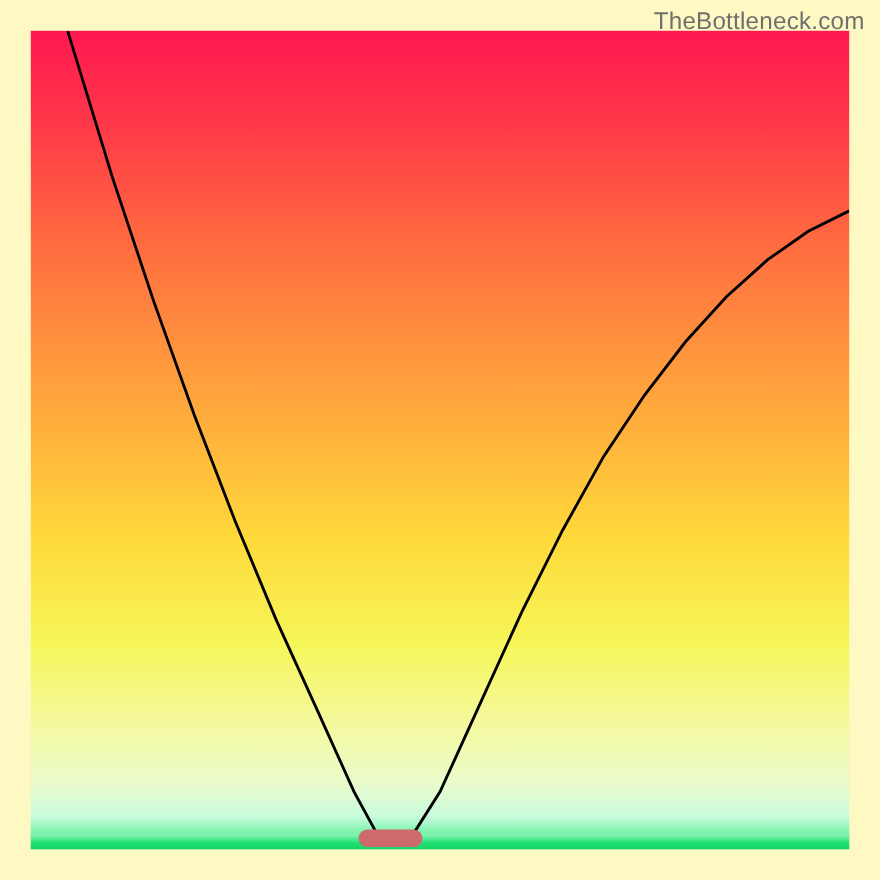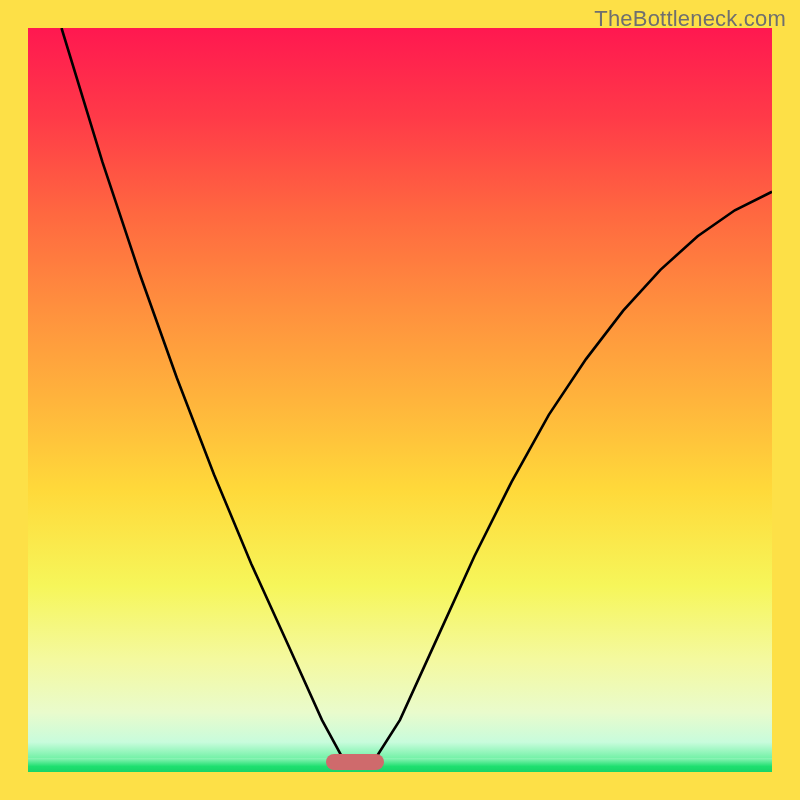--- a/index.html
+++ b/index.html
@@ -1,21 +1,21 @@
 <!DOCTYPE html>
 <html><head>
 <meta charset="utf-8">
 <style>
   * { margin: 0; padding: 0; box-sizing: border-box; }
   body { width: 800px; height: 800px; background: #000; position: relative; font-family: Arial, sans-serif; }
   .frame {
     position: absolute;
     top: 0; left: 0;
     width: 800px; height: 800px;
-    background: #fde047;
+    background: #fef9c3;
     padding-left: 16px;
   }
   .gradient-area {
     position: absolute;
     top: 28px;
     left: 28px;
     width: 744px;
     height: 744px;
     background: linear-gradient(to bottom,
       #ff1850 0%,

